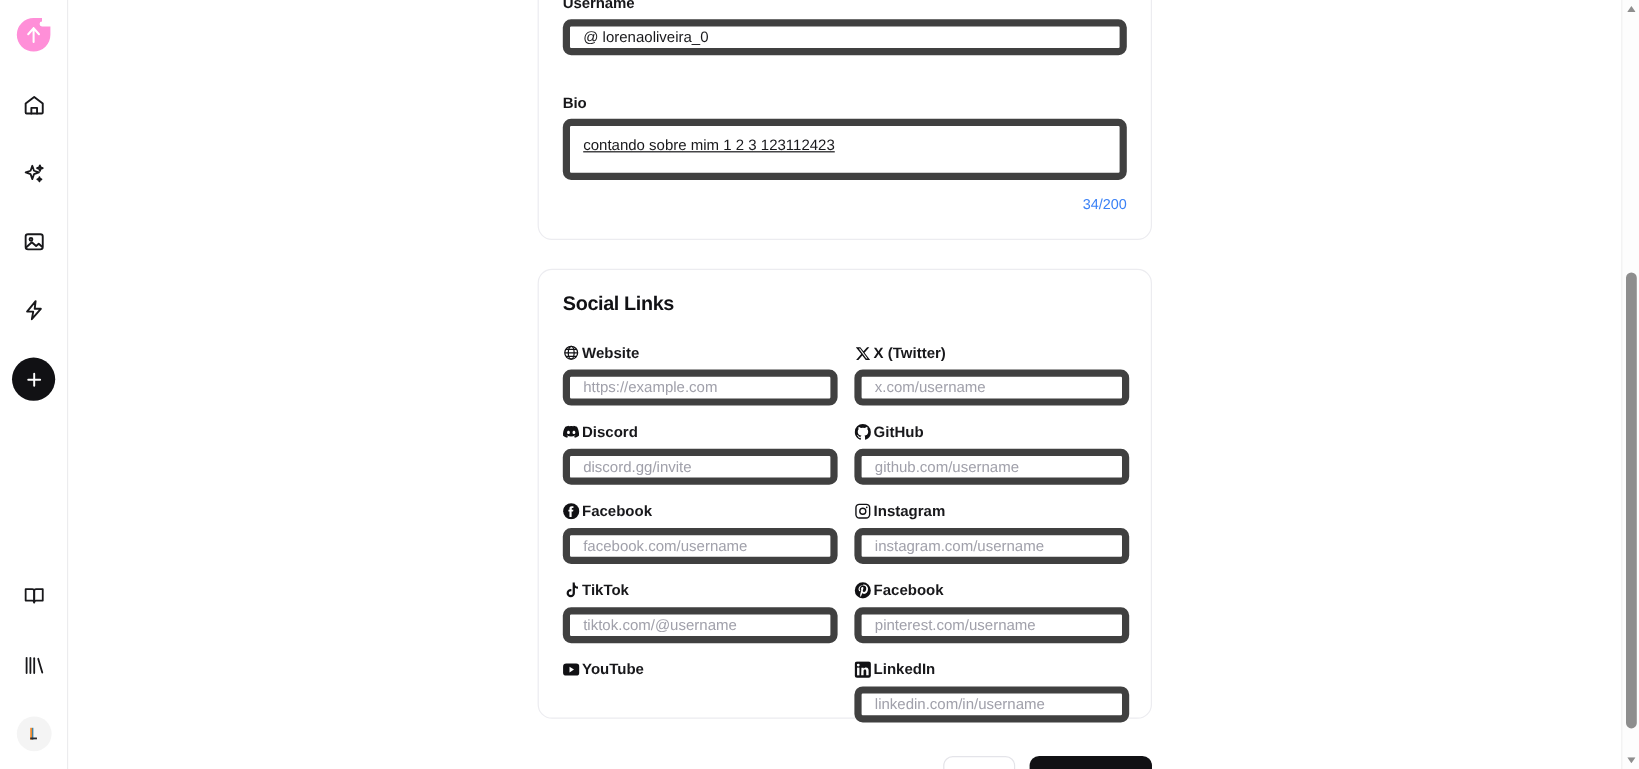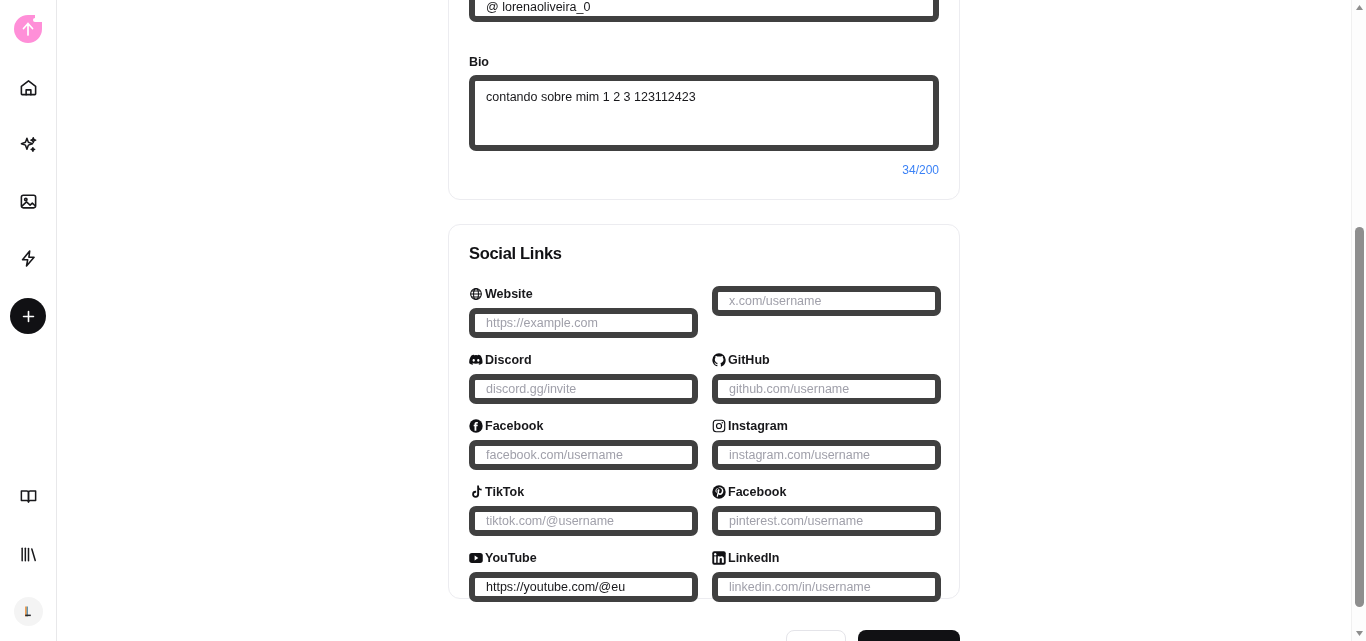--- a/index.html
+++ b/index.html
@@ -66,21 +66,21 @@
     width: 100%; height: 30px;
     border: 6px solid #404040; border-radius: 7px;
     background: #fff;
     font-family: "Liberation Sans", sans-serif;
     font-size: 12.5px; color: #18181b;
     padding: 0 11px;
     outline: none;
   }
   .text-input::placeholder { color: #a0a0aa; }
   textarea.text-input {
-    height: 76px; padding-top: 8px; resize: none; line-height: 1.35;
+    height: 51px; padding-top: 8px; resize: none; line-height: 1.35; text-decoration: underline;
   }
   .counter { font-size: 12px; color: #3b82f6; margin-top: 8px; text-align: right; }
 
   .section-title {
     font-size: 16.5px; font-weight: 700; color: #111114;
     letter-spacing: -0.3px;
   }
 
   .social-grid {
     display: grid;
@@ -229,20 +229,28 @@
                   <circle cx="12" cy="12" r="9.2"></circle>
                   <ellipse cx="12" cy="12" rx="4.2" ry="9.2"></ellipse>
                   <path d="M3 12 H21 M4.5 7 H19.5 M4.5 17 H19.5"></path>
                 </svg>
               </span>
               <span>Website</span>
             </div>
             <input class="text-input" type="text" placeholder="https://example.com" style="">
           </div>
           <div class="social-field">
+            <div class="social-label">
+              <span class="ico">
+                <svg width="13" height="13" viewBox="0 0 24 24">
+                  <path d="M17.7 2.5h3.4l-7.4 8.5L22.4 22h-6.8l-5.3-6.9L4.2 22H0.8l7.9-9.1L0.3 2.5h7l4.8 6.3zM16.5 20h1.9L6.9 4.4H4.9z" fill="#111114"></path>
+                </svg>
+              </span>
+              <span>X (Twitter)</span>
+            </div>
             <input class="text-input" type="text" placeholder="x.com/username" style="">
           </div>
           <div class="social-field">
             <div class="social-label">
               <span class="ico">
                 <svg width="14" height="14" viewBox="0 0 24 18">
                   <path d="M20.3 1.6A19 19 0 0 0 15.6.2l-.3.5a17.3 17.3 0 0 0-6.6 0L8.4.2A19 19 0 0 0 3.7 1.6C.8 6 0 10.2.4 14.4a19.3 19.3 0 0 0 5.8 2.9l1.2-1.9a12.4 12.4 0 0 1-2-.9l.5-.4a13.7 13.7 0 0 0 11.7 0l.5.4a12.4 12.4 0 0 1-2 .9l1.2 1.9a19.2 19.2 0 0 0 5.8-2.9c.5-4.9-.8-9.1-2.8-12.8zM8.1 11.9c-1.1 0-2-1-2-2.3s.9-2.3 2-2.3 2 1 2 2.3-.9 2.3-2 2.3zm7.8 0c-1.1 0-2-1-2-2.3s.9-2.3 2-2.3 2 1 2 2.3-.9 2.3-2 2.3z" fill="#111114"></path>
                 </svg>
               </span>
               <span>Discord</span>
@@ -311,21 +319,20 @@
           <div class="social-field">
             <div class="social-label">
               <span class="ico">
                 <svg width="15" height="14" viewBox="0 0 24 18">
                   <rect x="0.4" y="0.4" width="23.2" height="17.2" rx="4.6" fill="#111114"></rect>
                   <path d="M9.6 4.9 L16 9 L9.6 13.1 Z" fill="#fff"></path>
                 </svg>
               </span>
               <span>YouTube</span>
             </div>
-            <input class="text-input" type="text" placeholder="youtube.com/@channel" value="https://youtube.com/@eu" style="">
           </div>
           <div class="social-field">
             <div class="social-label">
               <span class="ico">
                 <svg width="14" height="14" viewBox="0 0 24 24">
                   <rect x="0.5" y="0.5" width="23" height="23" rx="3.2" fill="#111114"></rect>
                   <rect x="3.8" y="9.2" width="3.4" height="11" fill="#fff"></rect>
                   <circle cx="5.5" cy="5.5" r="2" fill="#fff"></circle>
                   <path d="M10 9.2h3.2v1.5c.5-.9 1.6-1.8 3.3-1.8 3 0 3.8 1.9 3.8 4.6v6.7h-3.4v-6c0-1.5-.5-2.4-1.8-2.4-1 0-1.6.7-1.9 1.4-.1.3-.1.6-.1 1v6h-3.4z" fill="#fff"></path>
                 </svg>

